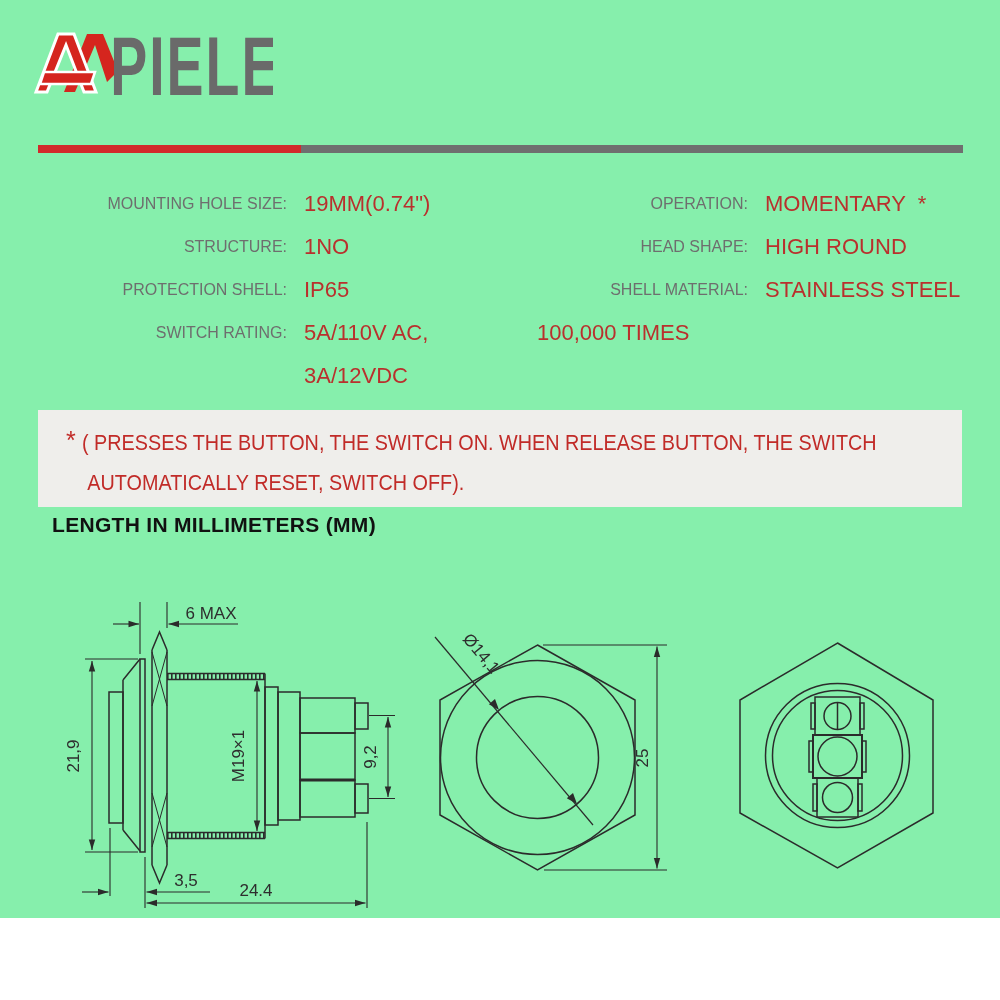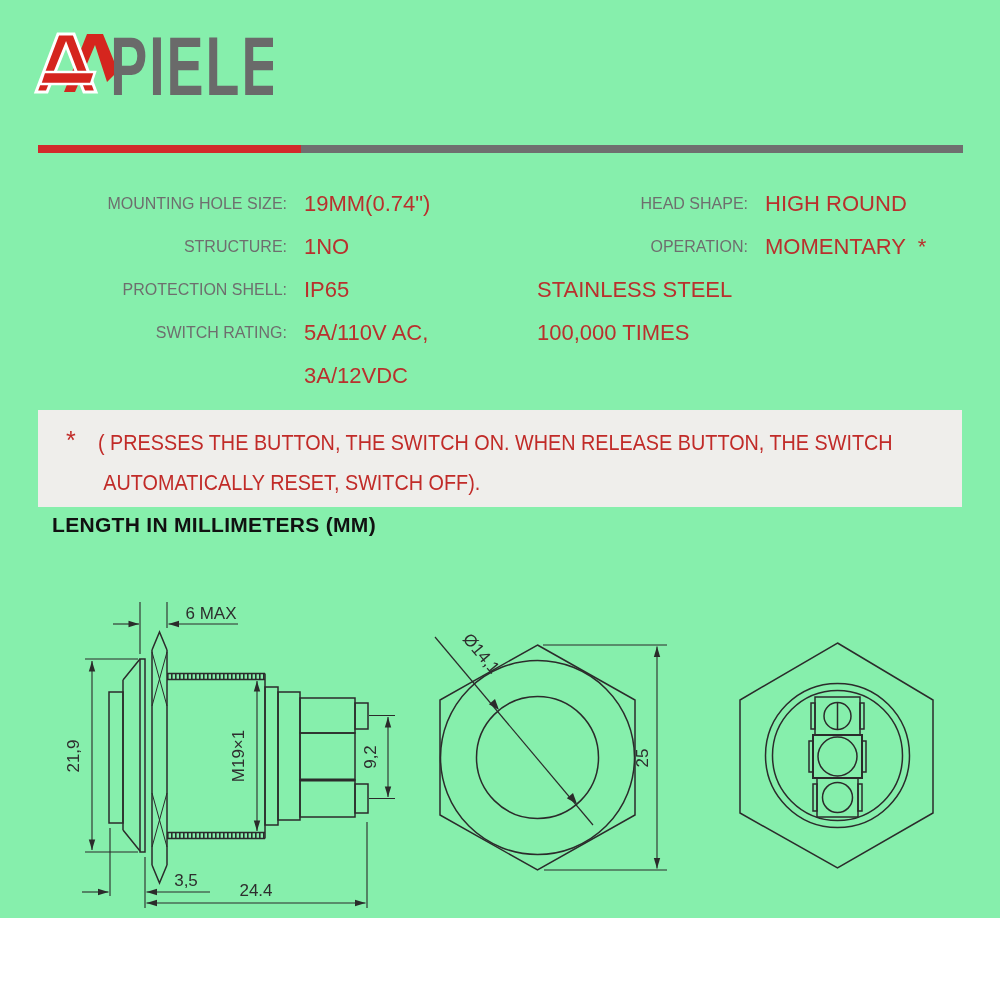--- a/index.html
+++ b/index.html
@@ -16,21 +16,21 @@
   .spec-col.left { left:35px; width:470px; }
   .spec-col.right { left:520px; width:460px; }
   .spec-row { display:flex; height:43px; align-items:center; }
   .spec-label { color:#6e6e6e; font-size:16px; text-align:right; white-space:pre; }
   .spec-col.left .spec-label { flex:0 0 252px; }
   .spec-col.right .spec-label { flex:0 0 228px; }
   .spec-value { color:#b9302d; font-size:22px; margin-left:17px; white-space:pre; }
 
   .note-box { position:absolute; left:38px; top:410px; width:924px; height:97px; background:#efeeeb; }
   .note-asterisk { position:absolute; left:28px; top:16px; color:#c12b28; font-size:25px; }
-  .note-lines { position:absolute; left:60px; top:13px; }
+  .note-lines { position:absolute; left:44px; top:13px; }
   .note-line { color:#c12b28; font-size:22.5px; line-height:40px; transform:scaleX(0.88); transform-origin:0 0; white-space:pre; }
   .note-line.second { padding-left:6px; }
 
   .units-label { position:absolute; left:52px; top:513px; font-size:21px; font-weight:bold; color:#111; letter-spacing:0.3px; }
 
   .drawing { position:absolute; }
   .dim-text { fill:#2e2e2e; font-size:17px; font-family:"Liberation Sans", sans-serif; }
 </style>
 </head>
 <body>
@@ -71,28 +71,29 @@
       <div class="spec-value">5A/110V AC,</div>
     </div>
     <div class="spec-row">
       <div class="spec-label"></div>
       <div class="spec-value">3A/12VDC</div>
     </div>
   </div>
 
   <div class="spec-col right">
     <div class="spec-row">
+      <div class="spec-label">OPERATION:</div>
+      <div class="spec-value">MOMENTARY  *</div>
+    </div>
+    <div class="spec-row">
       <div class="spec-label">HEAD SHAPE:</div>
       <div class="spec-value">HIGH ROUND</div>
     </div>
     <div class="spec-row">
-      <div class="spec-label">OPERATION:</div>
-      <div class="spec-value">MOMENTARY  *</div>
-    </div>
-    <div class="spec-row">
+      <div class="spec-label">SHELL MATERIAL:</div>
       <div class="spec-value">STAINLESS STEEL</div>
     </div>
     <div class="spec-row">
       <div class="spec-value">100,000 TIMES</div>
     </div>
   </div>
 
   <div class="note-box">
     <div class="note-asterisk">*</div>
     <div class="note-lines">

